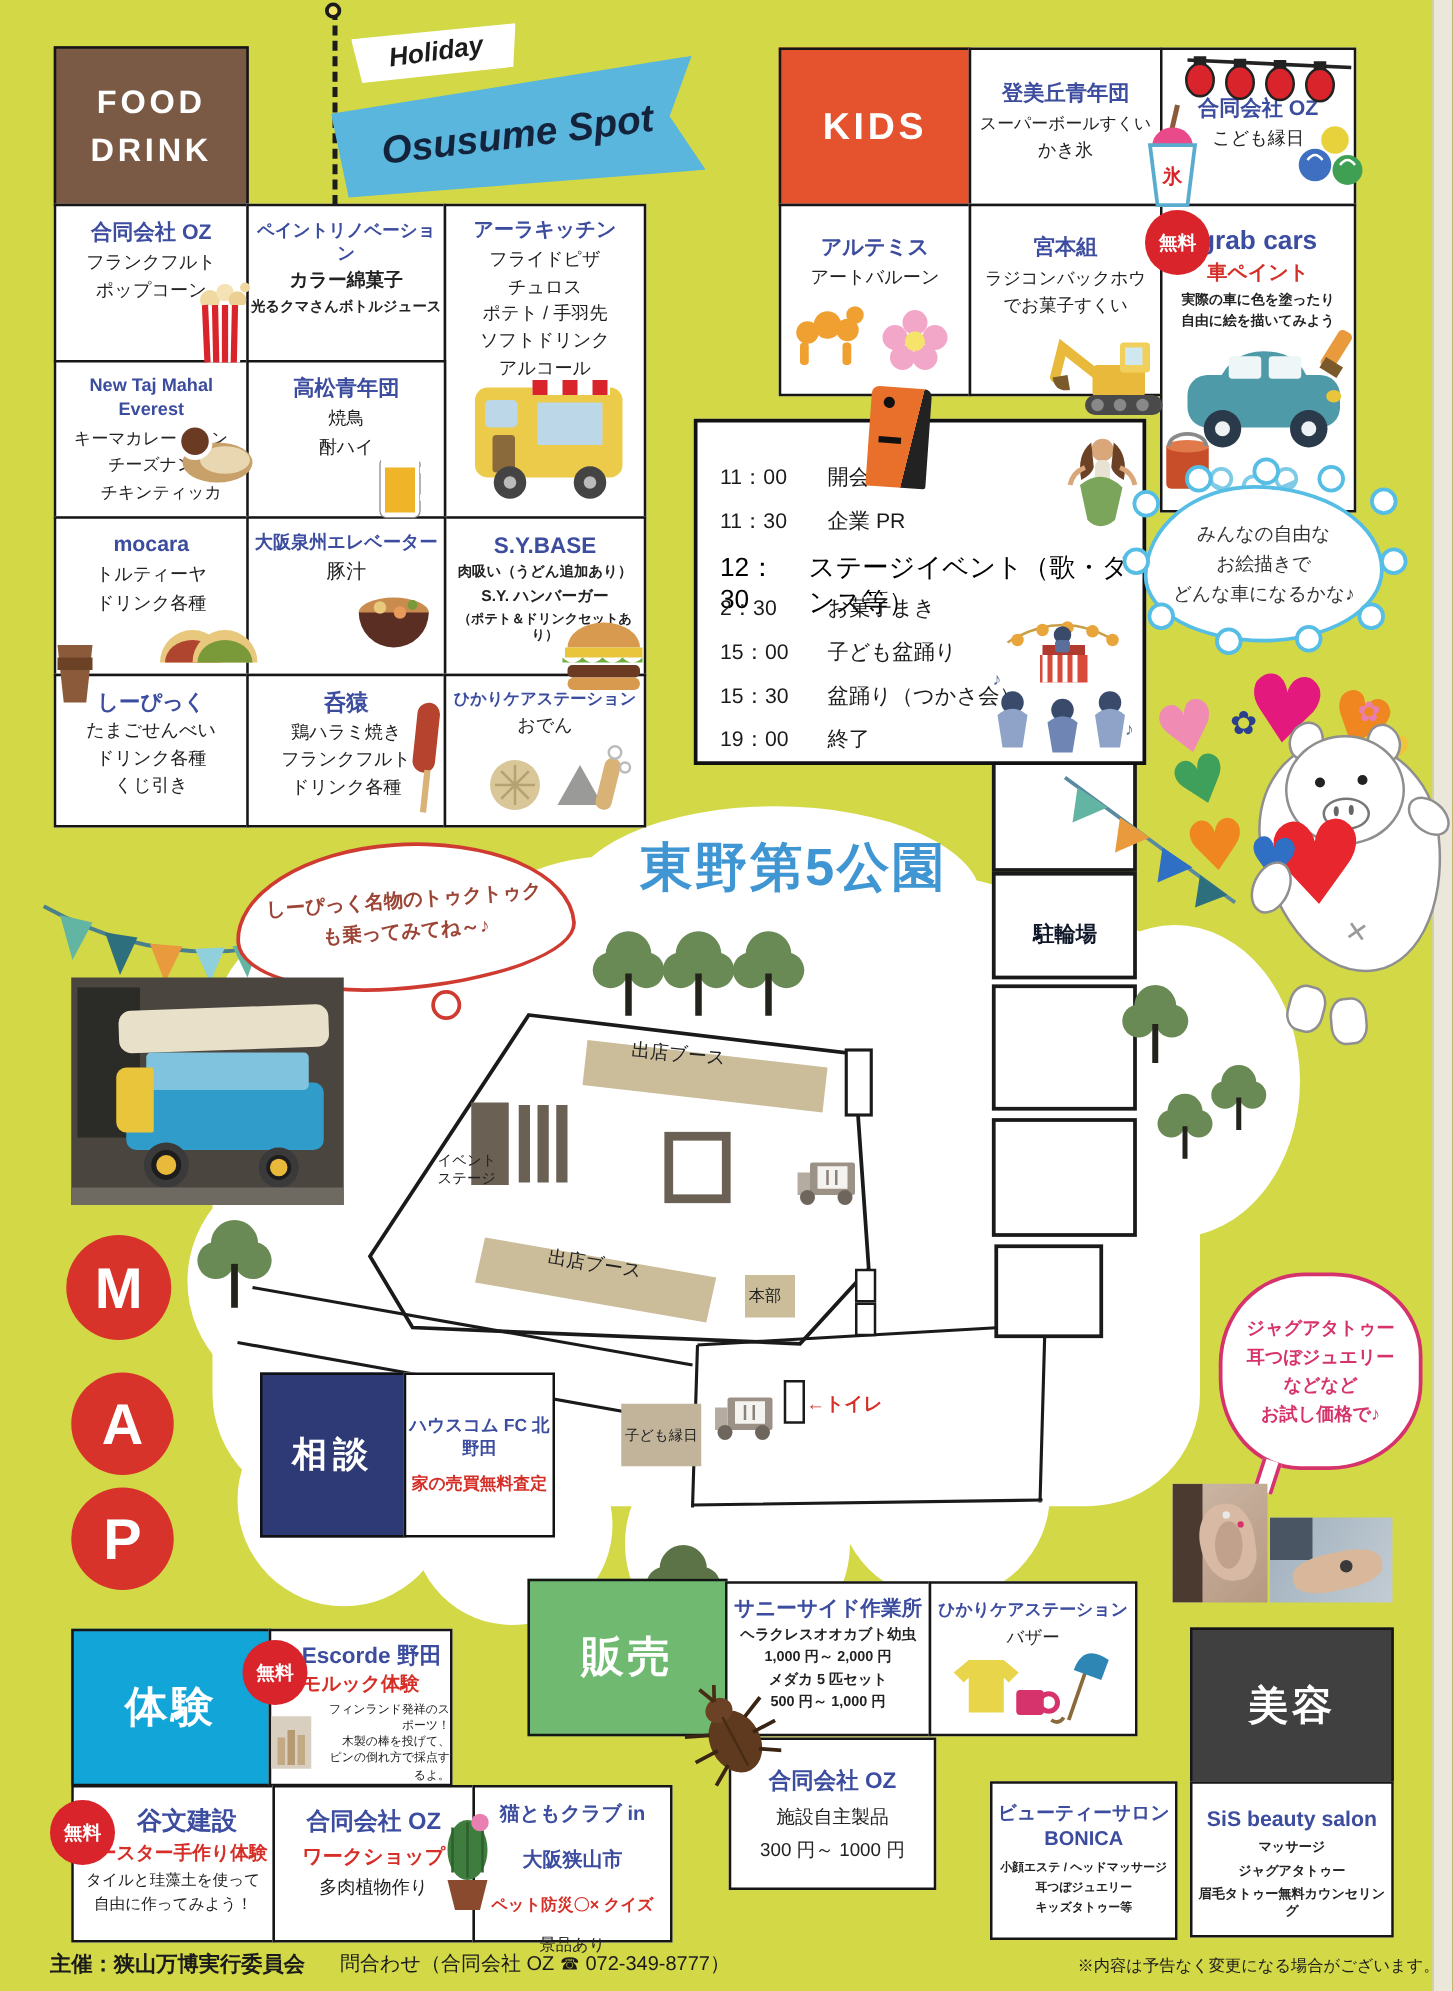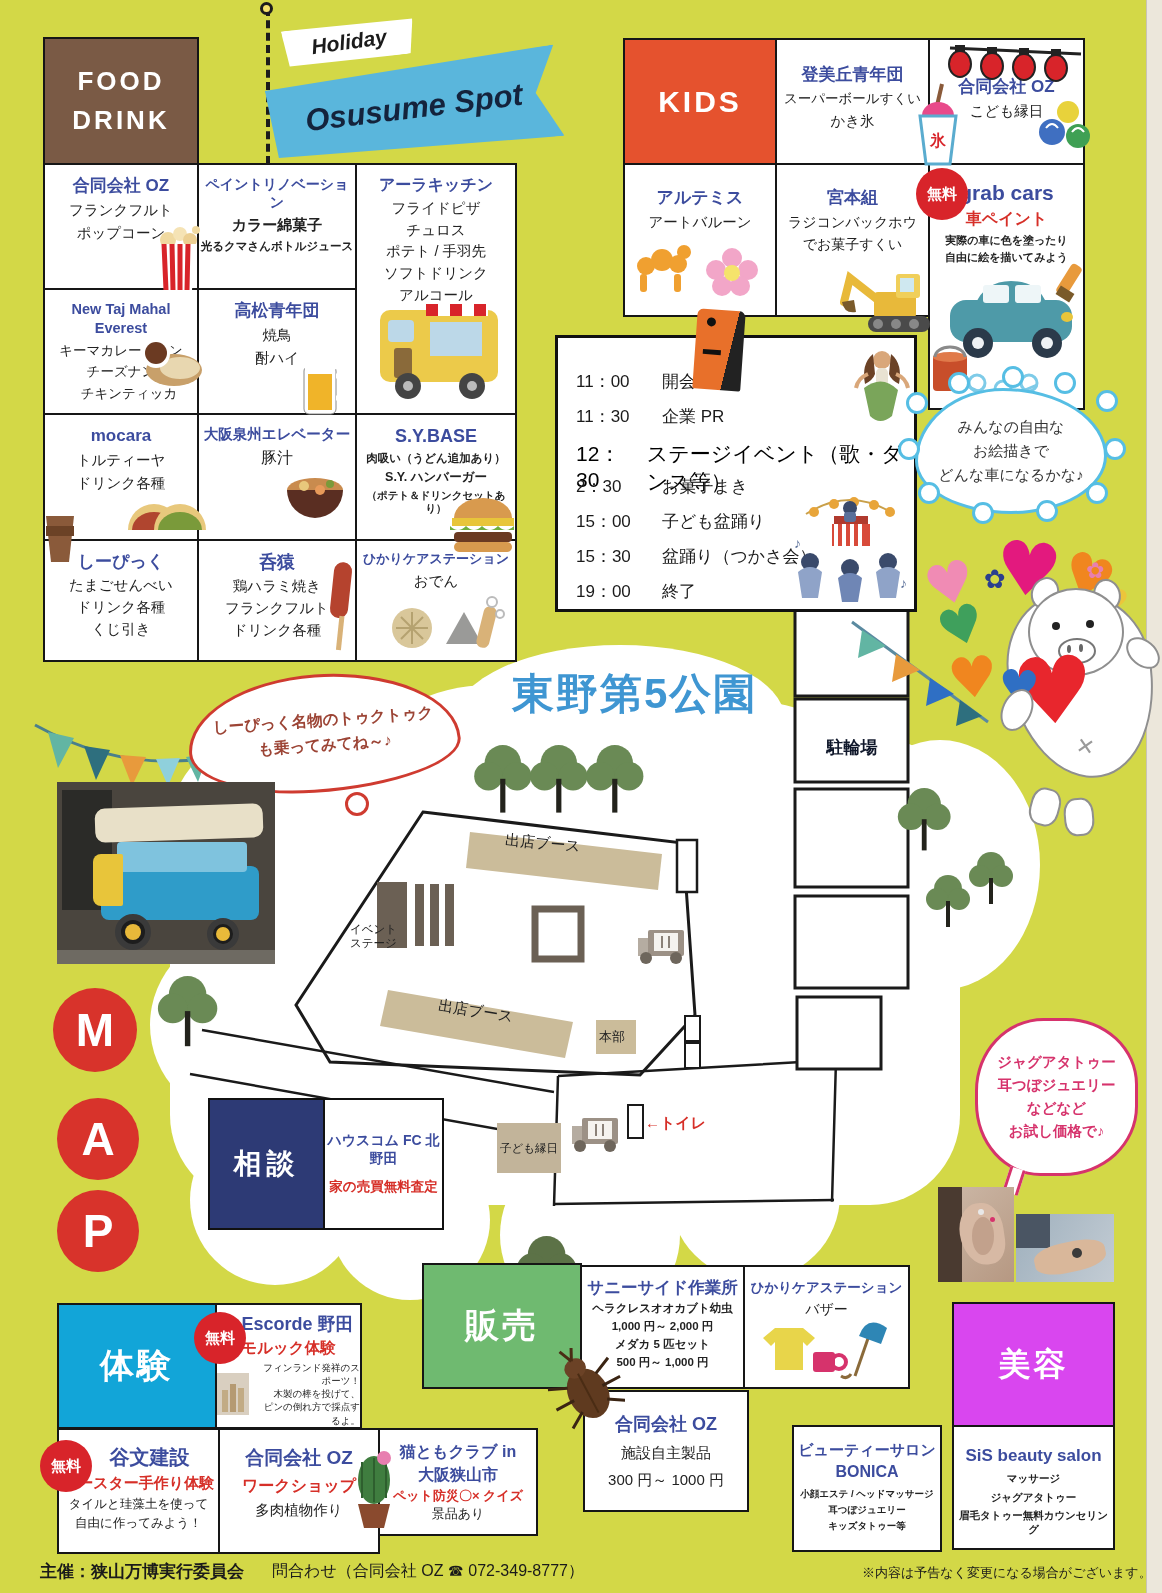--- a/index.html
+++ b/index.html
@@ -614,21 +614,21 @@
     <div class="name" style="font-size:19px;">合同会社 OZ</div>
     <div class="rd" style="font-size:16px;font-weight:bold;">ワークショップ</div>
     <div class="it" style="font-size:14.5px;">多肉植物作り</div>
   </div>
   <svg class="a" style="left:350px;top:1450px;width:48px;height:80px;z-index:5;" viewBox="0 0 48 80">
     <ellipse cx="24" cy="30" rx="16" ry="24" fill="#3f7d3f"></ellipse>
     <path d="M12,12 v36 M24,8 v44 M36,12 v36" stroke="#2e5f2e" stroke-width="2"></path>
     <circle cx="34" cy="8" r="7" fill="#e87fb0"></circle>
     <polygon points="8,54 40,54 34,78 14,78" fill="#8a4a2e"></polygon>
   </svg>
-  <div class="cell" style="left:378px;top:1428px;width:160px;height:108px;padding-top:12px;gap:2px;">
+  <div class="cell" style="left:378px;top:1428px;width:160px;height:126px;padding-top:12px;gap:16px;">
     <div class="name" style="font-size:16px;">猫ともクラブ in</div>
     <div class="name" style="font-size:16px;">大阪狭山市</div>
     <div class="rd" style="font-size:13px;font-weight:bold;">ペット防災〇× クイズ</div>
     <div class="it" style="font-size:13px;">景品あり</div>
   </div>
 
   <div class="hdr" style="left:422px;top:1263px;width:160px;height:126px;background:#6fba70;font-size:34px;">販売</div>
   <div class="cell" style="left:580px;top:1265px;width:165px;height:124px;padding-top:10px;gap:3px;">
     <div class="name" style="font-size:16.5px;">サニーサイド作業所</div>
     <div class="it" style="font-size:11.5px;font-weight:bold;">ヘラクレスオオカブト幼虫</div>
@@ -657,21 +657,21 @@
   <svg class="a" style="left:545px;top:1342px;width:80px;height:90px;z-index:5;" viewBox="0 0 80 90">
     <g transform="rotate(-28 40 45)">
       <ellipse cx="40" cy="52" rx="20" ry="26" fill="#5f3a1f"></ellipse>
       <ellipse cx="40" cy="24" rx="11" ry="10" fill="#6b4226"></ellipse>
       <path d="M40,16 L34,2 M40,16 L46,4" stroke="#4a2c14" stroke-width="3" fill="none"></path>
       <path d="M24,38 L6,30 M24,52 L4,52 M26,66 L10,76 M56,38 L74,30 M56,52 L76,52 M54,66 L70,76" stroke="#3a2413" stroke-width="3"></path>
       <path d="M40,30 v44" stroke="#4a2c14" stroke-width="2"></path>
     </g>
   </svg>
 
-  <div class="hdr" style="left:952px;top:1302px;width:163px;height:125px;background:#d946ef;font-size:32px;">美容</div>
+  <div class="hdr" style="left:952px;top:1302px;width:163px;height:125px;background:#404040;font-size:32px;">美容</div>
   <div class="cell" style="left:952px;top:1425px;width:163px;height:125px;padding-top:18px;gap:5px;">
     <div class="name" style="font-size:17px;">SiS beauty salon</div>
     <div class="it" style="font-size:10.5px;font-weight:bold;">マッサージ</div>
     <div class="it" style="font-size:10.5px;font-weight:bold;">ジャグアタトゥー</div>
     <div class="it" style="font-size:10.5px;font-weight:bold;">眉毛タトゥー無料カウンセリング</div>
   </div>
   <div class="a" style="left:792px;top:1425px;width:150px;height:127px;background:#fff;border:2px solid #161616;display:flex;flex-direction:column;
               align-items:center;padding-top:14px;gap:3px;z-index:4;text-align:center;">
     <div class="name" style="font-size:15px;">ビューティーサロン</div>
     <div class="name" style="font-size:16px;">BONICA</div>

